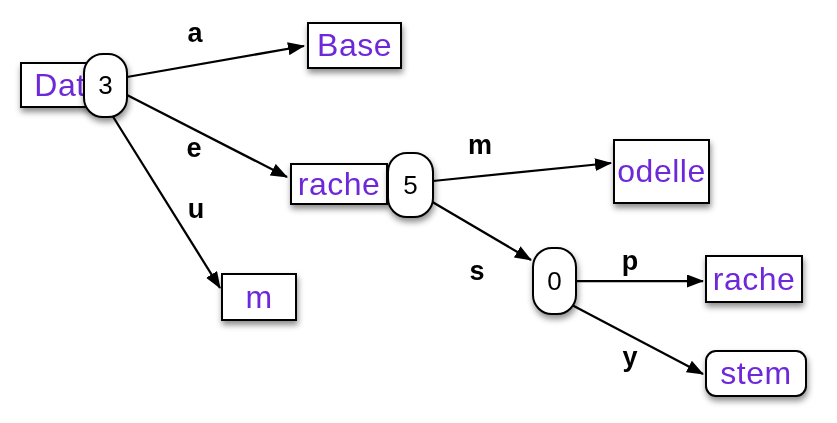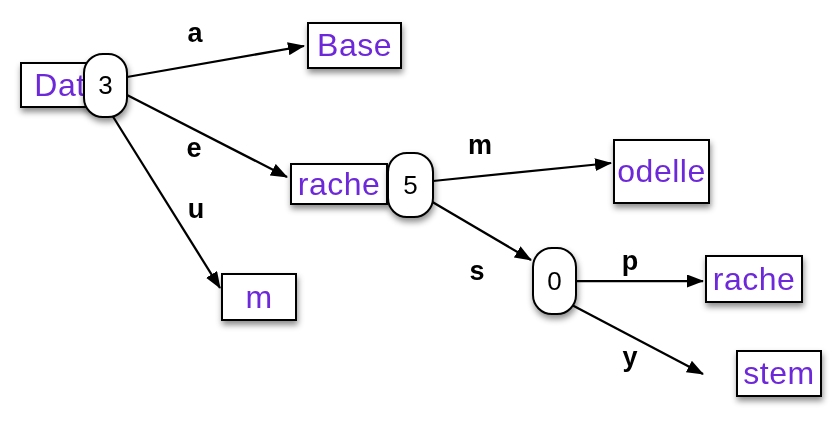--- a/index.html
+++ b/index.html
@@ -110,21 +110,21 @@
   </div>
 
   <div class="pill-node" style="left:532px; top:247px; width:45px; height:68px;">
     <span>0</span>
   </div>
 
   <div class="rect-node" style="left:705px; top:255px; width:98px; height:48px;justify-content:center;">
     <span>rache</span>
   </div>
 
-  <div class="rect-node" style="left:736px; top:350px; width:86px; height:47px;">
+  <div class="rect-node" style="left:705px; top:350px; width:102px; height:47px;border-radius:11px;">
     <span>stem</span>
   </div>
 
   <div class="edge-label" style="left:178px; top:15px;">a</div>
   <div class="edge-label" style="left:177px; top:130px;">e</div>
   <div class="edge-label" style="left:179px; top:191px;">u</div>
   <div class="edge-label" style="left:463px; top:127px;">m</div>
   <div class="edge-label" style="left:460px; top:253px;">s</div>
   <div class="edge-label" style="left:613px; top:243px;">p</div>
   <div class="edge-label" style="left:613px; top:339px;">y</div>

